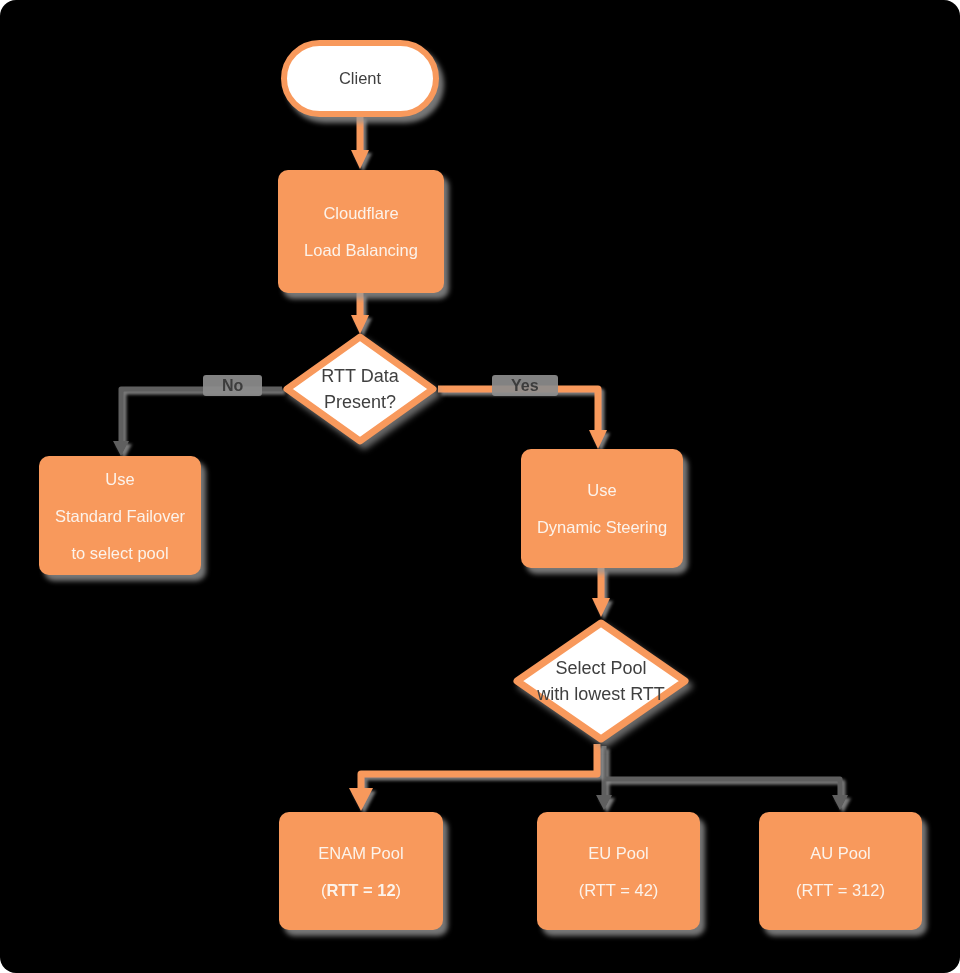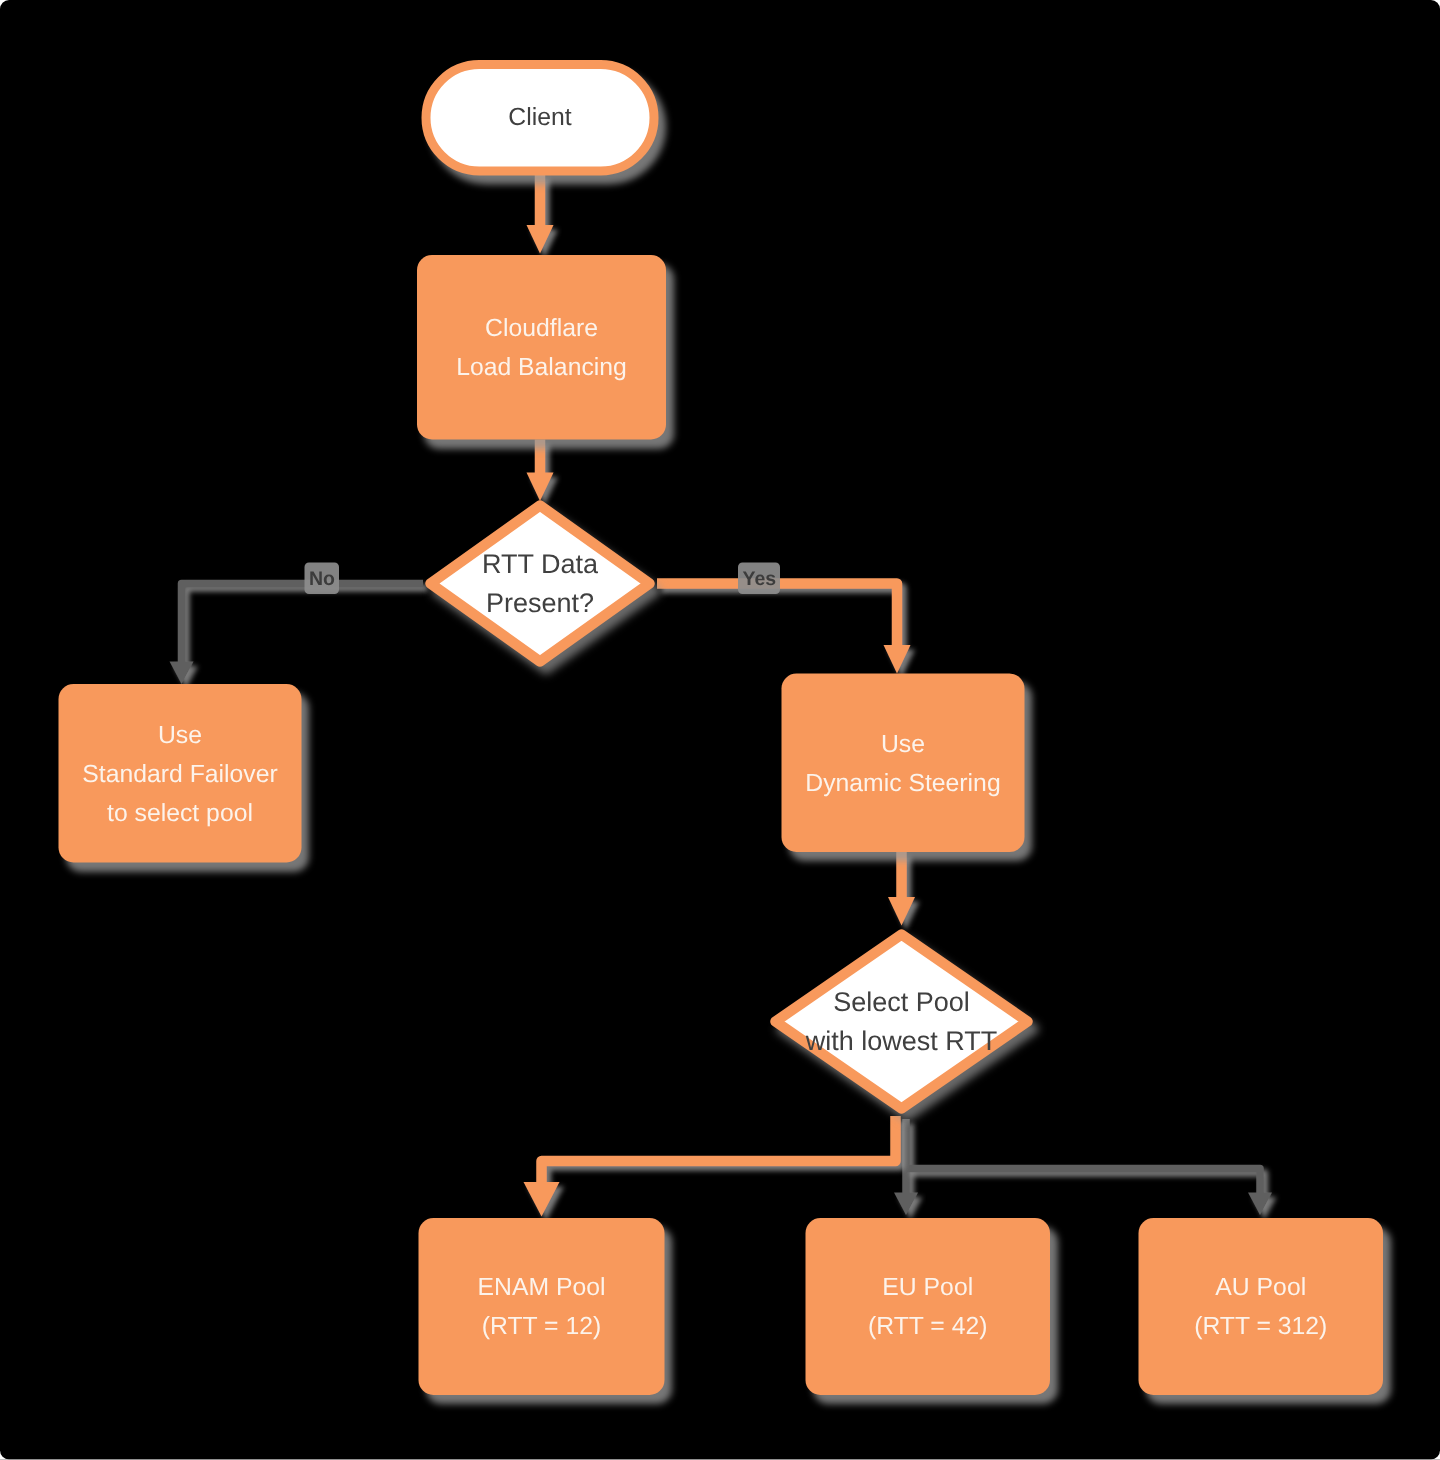--- a/index.html
+++ b/index.html
@@ -1,49 +1,50 @@
 <!DOCTYPE html>
 <html><head>
 <meta charset="utf-8">
 <style>
   html,body { margin:0; padding:0; background:#ffffff; }
   .canvas {
     position:relative; width:960px; height:973px;
-    background:#000000; border-radius:6px; overflow:hidden;
+    background:#000000; border-radius:16px; overflow:hidden;
     font-family:"Liberation Sans", sans-serif;
   }
   svg.connectors { position:absolute; left:0; top:0; width:960px; height:973px; }
 
   .node {
     position:absolute; display:flex; flex-direction:column;
     align-items:center; justify-content:center; text-align:center;
     box-sizing:border-box;
   }
   .box {
     background:#F8995C; color:#FCF3EB;
     border-radius:10px; font-size:16.5px; line-height:26px;
     box-shadow:5px 6px 5px rgba(152,152,152,0.78);
+    gap:11px;
   }
   .pill {
     background:#FFFFFF; border:6px solid #F8995C; border-radius:42px;
     color:#3F3F3F; font-size:16.5px;
     box-shadow:5px 6px 5px rgba(152,152,152,0.78);
   }
   .diamond { background:transparent; }
   .diamond svg {
     position:absolute; left:0; top:0; width:100%; height:100%;
     filter:drop-shadow(4px 5px 3px rgba(150,150,150,0.7));
   }
   .dtext { position:relative; color:#404040; font-size:18px; line-height:26px; }
   .edge-label {
     position:absolute; background:rgba(141,141,141,0.92); color:#3C3C3C;
-    font-size:13px; font-weight:bold; padding:2px 3px; border-radius:3px;
+    font-size:16px; font-weight:bold; padding:2px 19px; border-radius:3px;
     line-height:17px;
   }
-  .bold { font-weight:normal; }
+  .bold { font-weight:bold; }
 </style>
 </head>
 <body>
 
 <div class="canvas">
 
   <svg class="connectors" viewBox="0 0 960 973">
     <defs>
       <filter id="lsh" x="-30%" y="-30%" width="160%" height="160%">
         <feDropShadow dx="3" dy="3" stdDeviation="1.6" flood-color="#999999" flood-opacity="0.8"></feDropShadow>

